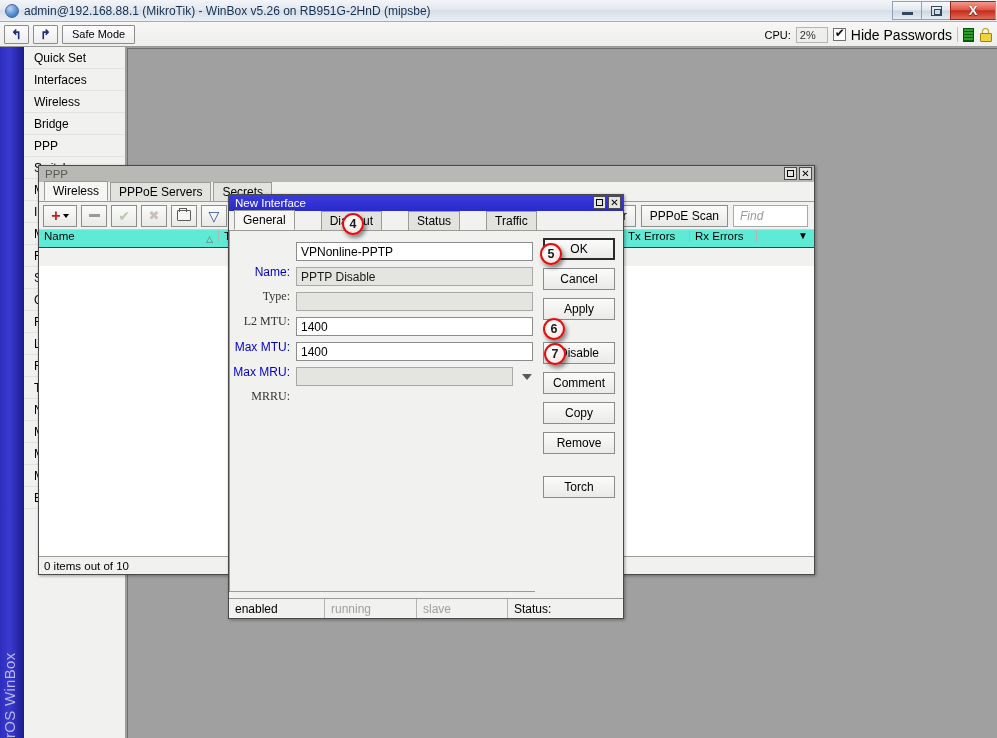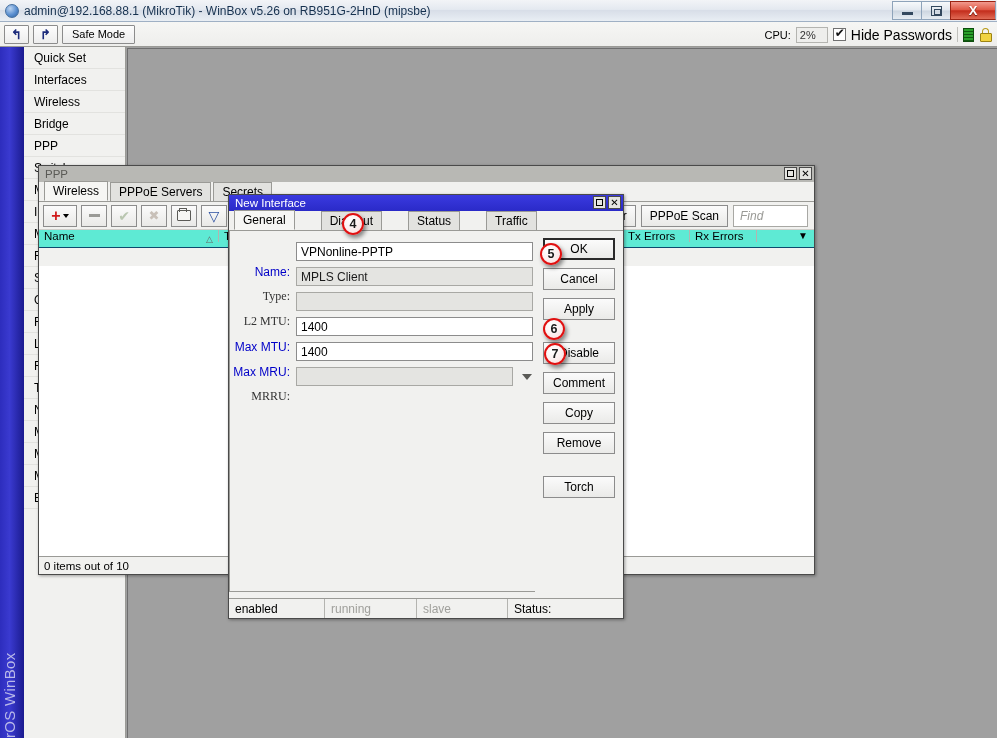--- a/index.html
+++ b/index.html
@@ -493,21 +493,21 @@
         <div class="tab">Traffic</div>
       </div>
     <div id="newif-content">
       <div id="form-pane">
           <div class="frow">
             <div class="flabel enabled">Name:</div>
             <div class="finput">VPNonline-PPTP</div>
           </div>
           <div class="frow">
             <div class="flabel disabled">Type:</div>
-            <div class="finput readonly">MPLS Client</div>
+            <div class="finput readonly">PPTP Disable</div>
           </div>
           <div class="frow">
             <div class="flabel disabled">L2 MTU:</div>
             <div class="finput readonly"></div>
           </div>
           <div class="frow">
             <div class="flabel enabled">Max MTU:</div>
             <div class="finput">1400</div>
           </div>
           <div class="frow">

